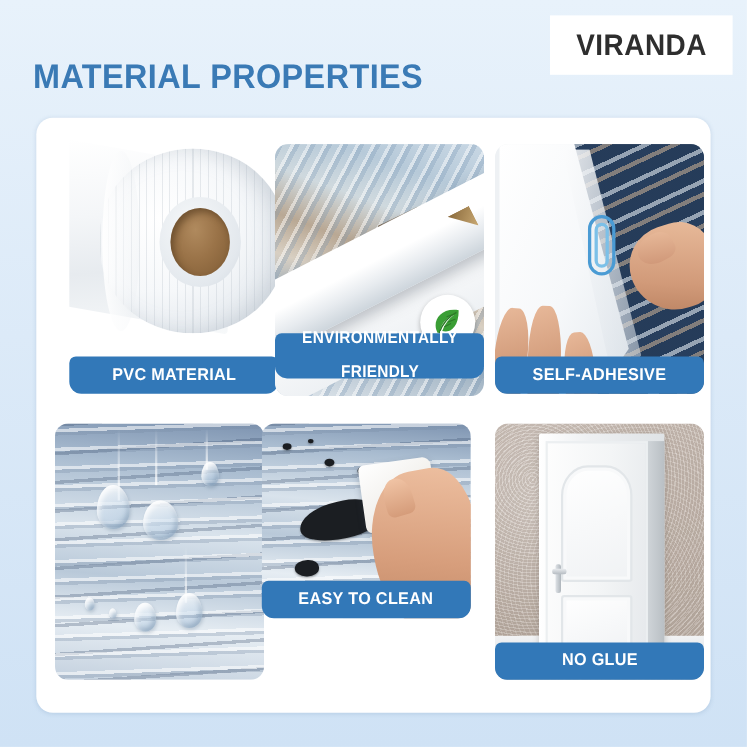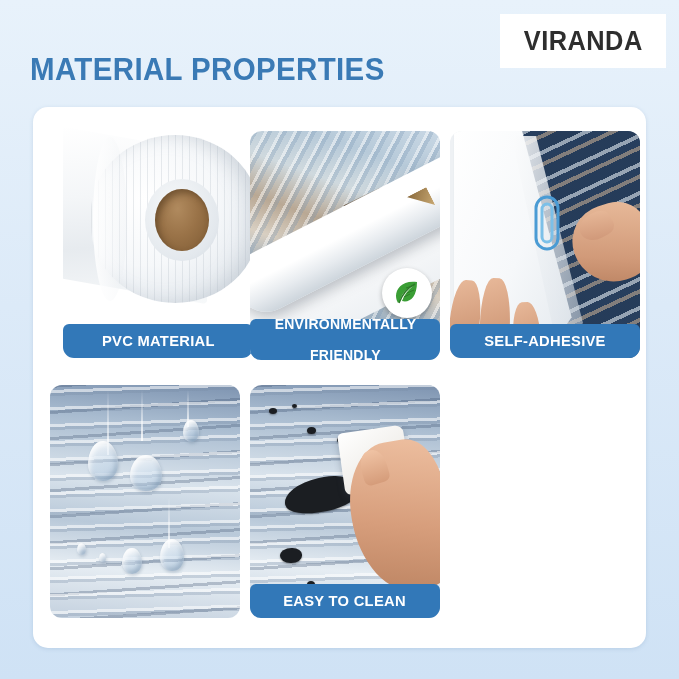--- a/index.html
+++ b/index.html
@@ -32,41 +32,41 @@
     box-shadow:0 1px 4px rgba(90,130,170,.20);
   }
 
   
   .grid{position:absolute;left:0;top:0;width:679px;height:679px;}
   .cell{position:absolute;}
   .c1{left:63px;top:121px;width:190px;height:237px;}
   .c2{left:250px;top:131px;width:190px;height:229px;}
   .c3{left:450px;top:131px;width:190px;height:227px;}
   .c4{left:50px;top:385px;width:190px;height:233px;}
-  .c5{left:250px;top:385px;width:190px;height:233px;}
+  .c5{left:238px;top:385px;width:190px;height:177px;}
   .c6{left:450px;top:385px;width:190px;height:233px;}
 
   .photo{
     position:absolute;left:0;top:0;width:100%;height:100%;
     border-radius:12px;overflow:hidden;
   }
   .c1 .photo{border-radius:4px;}
 
   
   .label{
     position:absolute;left:0;width:100%;
     background:#3278b8;color:#fff;
     border-radius:6px 6px 11px 11px;
     display:flex;align-items:center;justify-content:center;
     text-align:center;font-weight:bold;letter-spacing:.3px;
     box-sizing:border-box;
   }
   .label span{transform:scaleX(.95);display:block;line-height:1.02;}
   .label-1line{height:34px;bottom:0;font-size:15.5px;}
-  .label-2line{height:41px;bottom:0;font-size:15.5px;}
+  .label-2line{height:41px;bottom:16px;font-size:15.5px;}
 
   
 
   
   .roll-bg{position:absolute;inset:0;background:#ffffff;}
   .roll-sheet{
     position:absolute;left:-6px;top:18px;width:150px;height:152px;
     background:linear-gradient(165deg,#ffffff 0%,#f4f6f8 38%,#e7ebef 65%,#f7f9fa 100%);
     transform:skewY(10deg);border-radius:4px;
   }
@@ -391,14 +391,33 @@
       <div class="stain" style="left:30%;top:84%;width:8px;height:7px;"></div>
       <div class="cloth"></div>
       <div class="hand-clean"></div>
       <div class="finger" style="right:28%;top:28%;width:26px;height:34px;transform:rotate(-16deg);"></div>
     </div>
     <div class="label label-1line">
       <span>EASY TO CLEAN</span>
     </div>
   </div>
 
+  <div class="cell c6">
+    <div class="photo">
+      <div class="wall"></div>
+      <div class="wall-tex"></div>
+      <div class="baseboard"></div>
+      <div class="door-frame">
+        <div class="door-reveal"></div>
+        <div class="door-inner">
+          <div class="panel panel-top"></div>
+          <div class="panel panel-bot"></div>
+          <div class="handle-stem"></div>
+          <div class="handle"></div>
+        </div>
+      </div>
+    </div>
+    <div class="label label-1line">
+      <span>NO GLUE</span>
+    </div>
+  </div>
 
 </div>
 
 </body></html>

